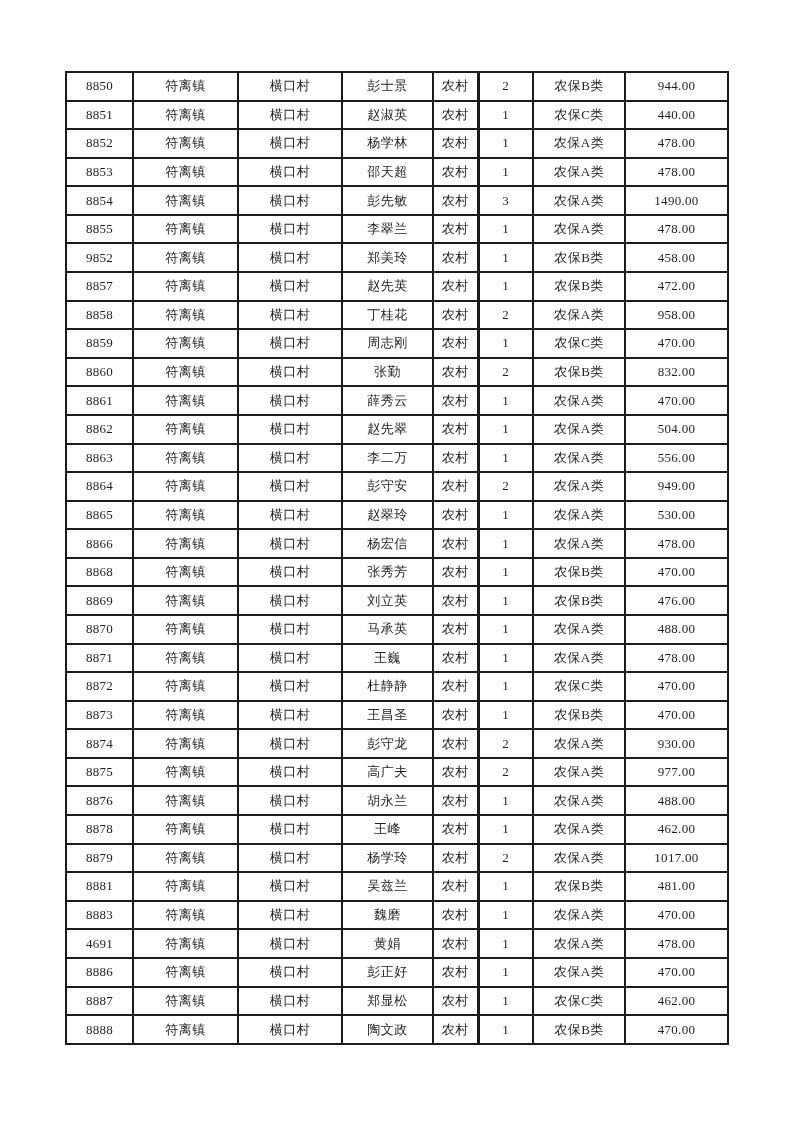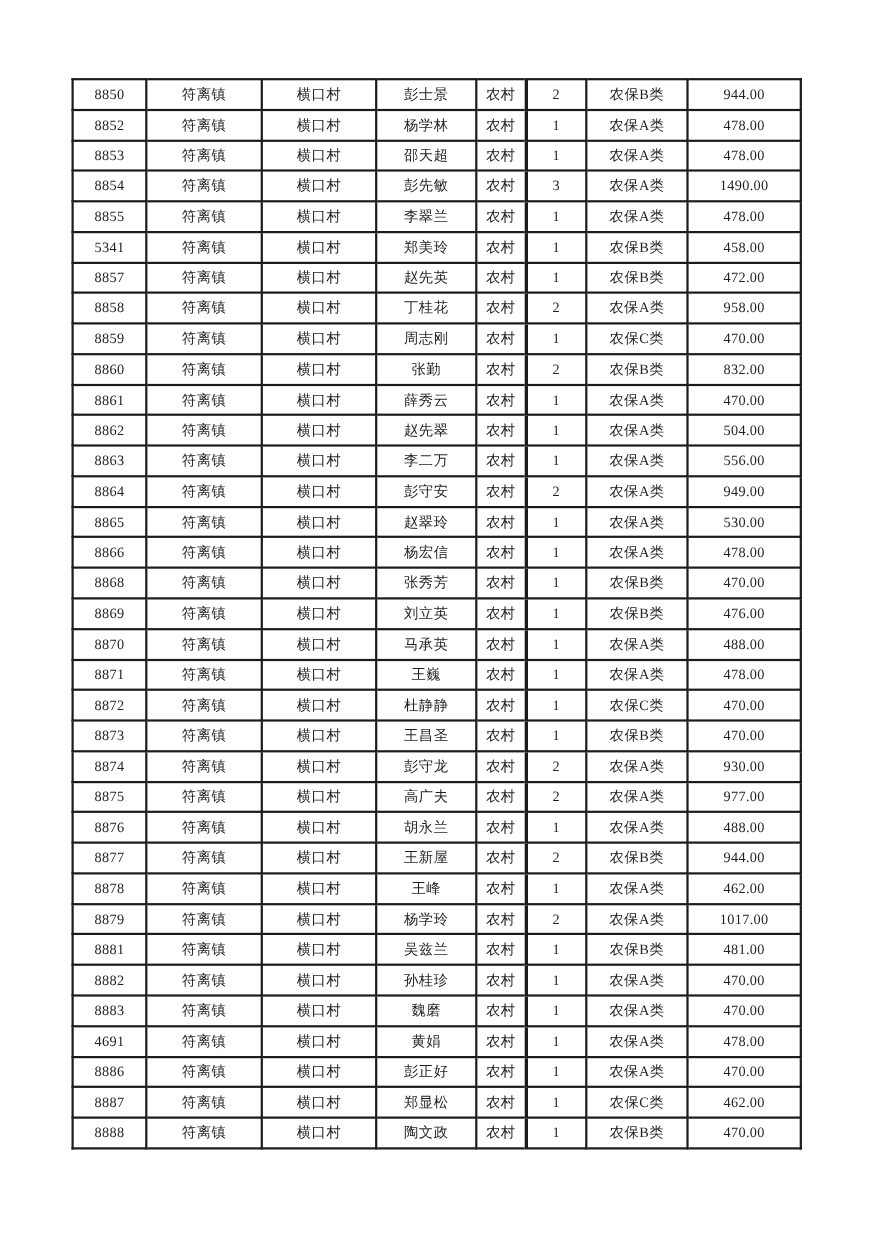--- a/index.html
+++ b/index.html
@@ -74,20 +74,30 @@
           <td class="c0">8850</td>
           <td class="c1">符离镇</td>
           <td class="c2">横口村</td>
           <td class="c3">彭士景</td>
           <td class="c4">农村</td>
           <td class="c5">2</td>
           <td class="c6">农保B类</td>
           <td class="c7">944.00</td>
         </tr>
         <tr>
+          <td class="c0">8851</td>
+          <td class="c1">符离镇</td>
+          <td class="c2">横口村</td>
+          <td class="c3">赵淑英</td>
+          <td class="c4">农村</td>
+          <td class="c5">1</td>
+          <td class="c6">农保C类</td>
+          <td class="c7">440.00</td>
+        </tr>
+        <tr>
           <td class="c0">8852</td>
           <td class="c1">符离镇</td>
           <td class="c2">横口村</td>
           <td class="c3">杨学林</td>
           <td class="c4">农村</td>
           <td class="c5">1</td>
           <td class="c6">农保A类</td>
           <td class="c7">478.00</td>
         </tr>
         <tr>
@@ -114,21 +124,21 @@
           <td class="c0">8855</td>
           <td class="c1">符离镇</td>
           <td class="c2">横口村</td>
           <td class="c3">李翠兰</td>
           <td class="c4">农村</td>
           <td class="c5">1</td>
           <td class="c6">农保A类</td>
           <td class="c7">478.00</td>
         </tr>
         <tr>
-          <td class="c0">5341</td>
+          <td class="c0">9852</td>
           <td class="c1">符离镇</td>
           <td class="c2">横口村</td>
           <td class="c3">郑美玲</td>
           <td class="c4">农村</td>
           <td class="c5">1</td>
           <td class="c6">农保B类</td>
           <td class="c7">458.00</td>
         </tr>
         <tr>
           <td class="c0">8857</td>
@@ -314,30 +324,20 @@
           <td class="c0">8876</td>
           <td class="c1">符离镇</td>
           <td class="c2">横口村</td>
           <td class="c3">胡永兰</td>
           <td class="c4">农村</td>
           <td class="c5">1</td>
           <td class="c6">农保A类</td>
           <td class="c7">488.00</td>
         </tr>
         <tr>
-          <td class="c0">8877</td>
-          <td class="c1">符离镇</td>
-          <td class="c2">横口村</td>
-          <td class="c3">王新屋</td>
-          <td class="c4">农村</td>
-          <td class="c5">2</td>
-          <td class="c6">农保B类</td>
-          <td class="c7">944.00</td>
-        </tr>
-        <tr>
           <td class="c0">8878</td>
           <td class="c1">符离镇</td>
           <td class="c2">横口村</td>
           <td class="c3">王峰</td>
           <td class="c4">农村</td>
           <td class="c5">1</td>
           <td class="c6">农保A类</td>
           <td class="c7">462.00</td>
         </tr>
         <tr>
@@ -352,30 +352,20 @@
         </tr>
         <tr>
           <td class="c0">8881</td>
           <td class="c1">符离镇</td>
           <td class="c2">横口村</td>
           <td class="c3">吴兹兰</td>
           <td class="c4">农村</td>
           <td class="c5">1</td>
           <td class="c6">农保B类</td>
           <td class="c7">481.00</td>
-        </tr>
-        <tr>
-          <td class="c0">8882</td>
-          <td class="c1">符离镇</td>
-          <td class="c2">横口村</td>
-          <td class="c3">孙桂珍</td>
-          <td class="c4">农村</td>
-          <td class="c5">1</td>
-          <td class="c6">农保A类</td>
-          <td class="c7">470.00</td>
         </tr>
         <tr>
           <td class="c0">8883</td>
           <td class="c1">符离镇</td>
           <td class="c2">横口村</td>
           <td class="c3">魏磨</td>
           <td class="c4">农村</td>
           <td class="c5">1</td>
           <td class="c6">农保A类</td>
           <td class="c7">470.00</td>

